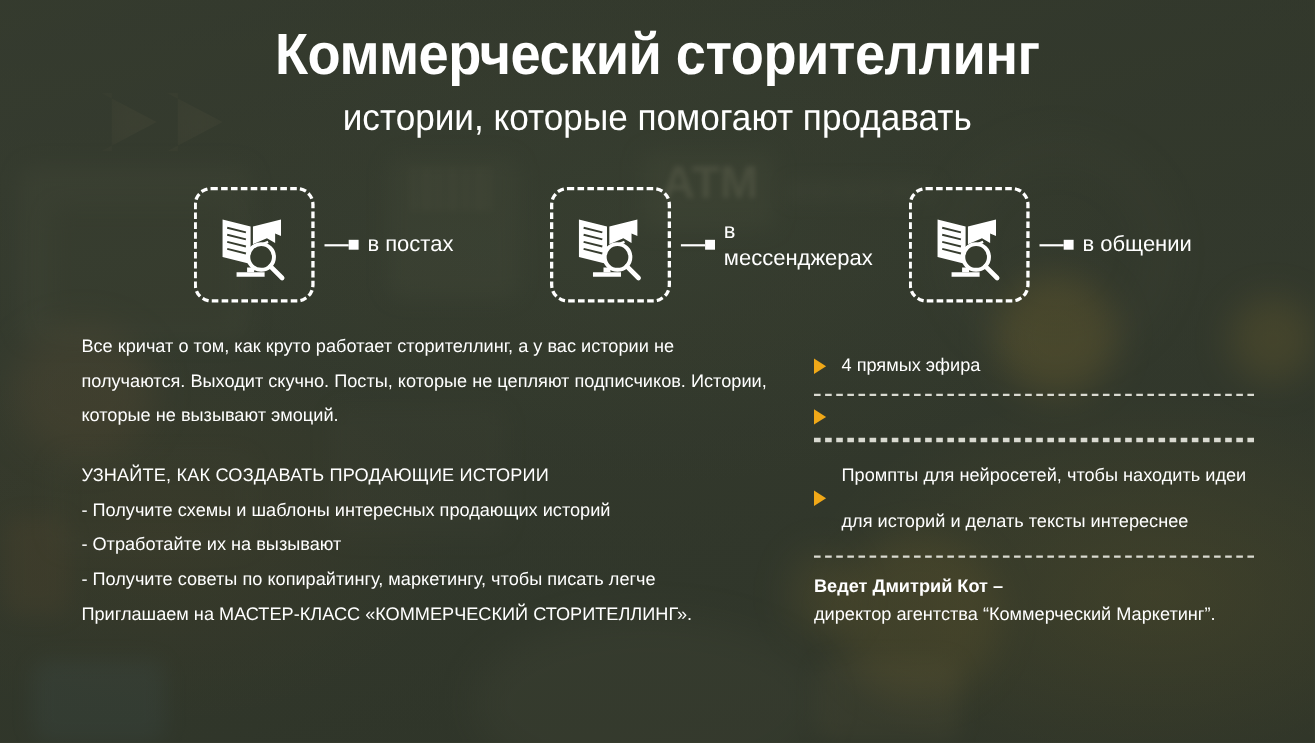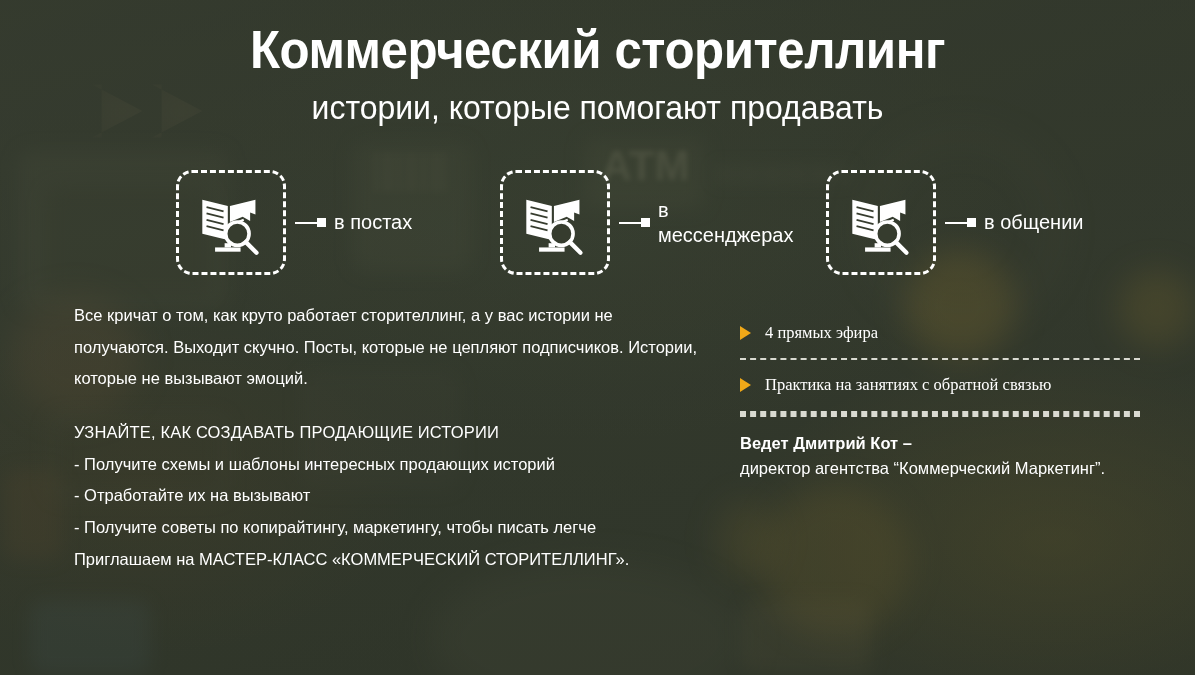--- a/index.html
+++ b/index.html
@@ -79,21 +79,21 @@
   #left-col .para:last-child{ margin-bottom:0; }
   #left-col .capline{ letter-spacing:.15px; }
   #left-col .bullets div{ white-space:nowrap; }
 
   #right-col{ position:absolute; left:740px; top:8px; width:400px; }
   .ritem{ display:flex; align-items:center; min-height:38px; padding:9px 0 10px 0; }
   .ritem .tri{
     flex:0 0 auto; width:0; height:0; margin-right:14px;
     border-left:11px solid #f0a818; border-top:7px solid transparent; border-bottom:7px solid transparent;
   }
-  .ritem .rtext{ font-size:16.5px; line-height:1.9; color:#ffffff;font-family:Liberation Serif, serif; }
+  .ritem .rtext{ font-size:16.5px; line-height:1.9; color:#ffffff; }
   .rsep{ height:0; border-top:2px dashed #e8e8e0; opacity:.92; }
   .ritem.tall{ min-height:78px; }
   .ritem.tall .rtext{ line-height:2.55; }
   #presenter{ padding-top:14px; font-size:16.5px; line-height:1.55; }
   #presenter .bold{ font-weight:bold; }
 </style>
 </head>
 <body>
 
 <div id="bg-layer">
@@ -262,26 +262,29 @@
     <div id="right-col">
 
       <div class="ritem">
         <span class="tri"></span>
         <span class="rtext">4 прямых эфира</span>
       </div>
       <div class="rsep"></div>
 
       <div class="ritem">
         <span class="tri"></span>
-        <span class="rtext">Практика на занятиях с обратной связью</span>
-      </div>
-      <div class="rsep"></div>
-
-      <div class="rsep"></div>
-
+      </div>
+      <div class="rsep"></div>
+
+      <div class="rsep"></div>
+
+      <div class="ritem tall">
+        <span class="tri"></span>
+        <span class="rtext">Промпты для нейросетей, чтобы находить идеи для историй и делать тексты интереснее</span>
+      </div>
       <div class="rsep"></div>
 
       <div id="presenter">
         <div class="bold">Ведет Дмитрий Кот –</div>
         <div>директор агентства “Коммерческий Маркетинг”.</div>
       </div>
 
     </div>
   </div>
 </div>

